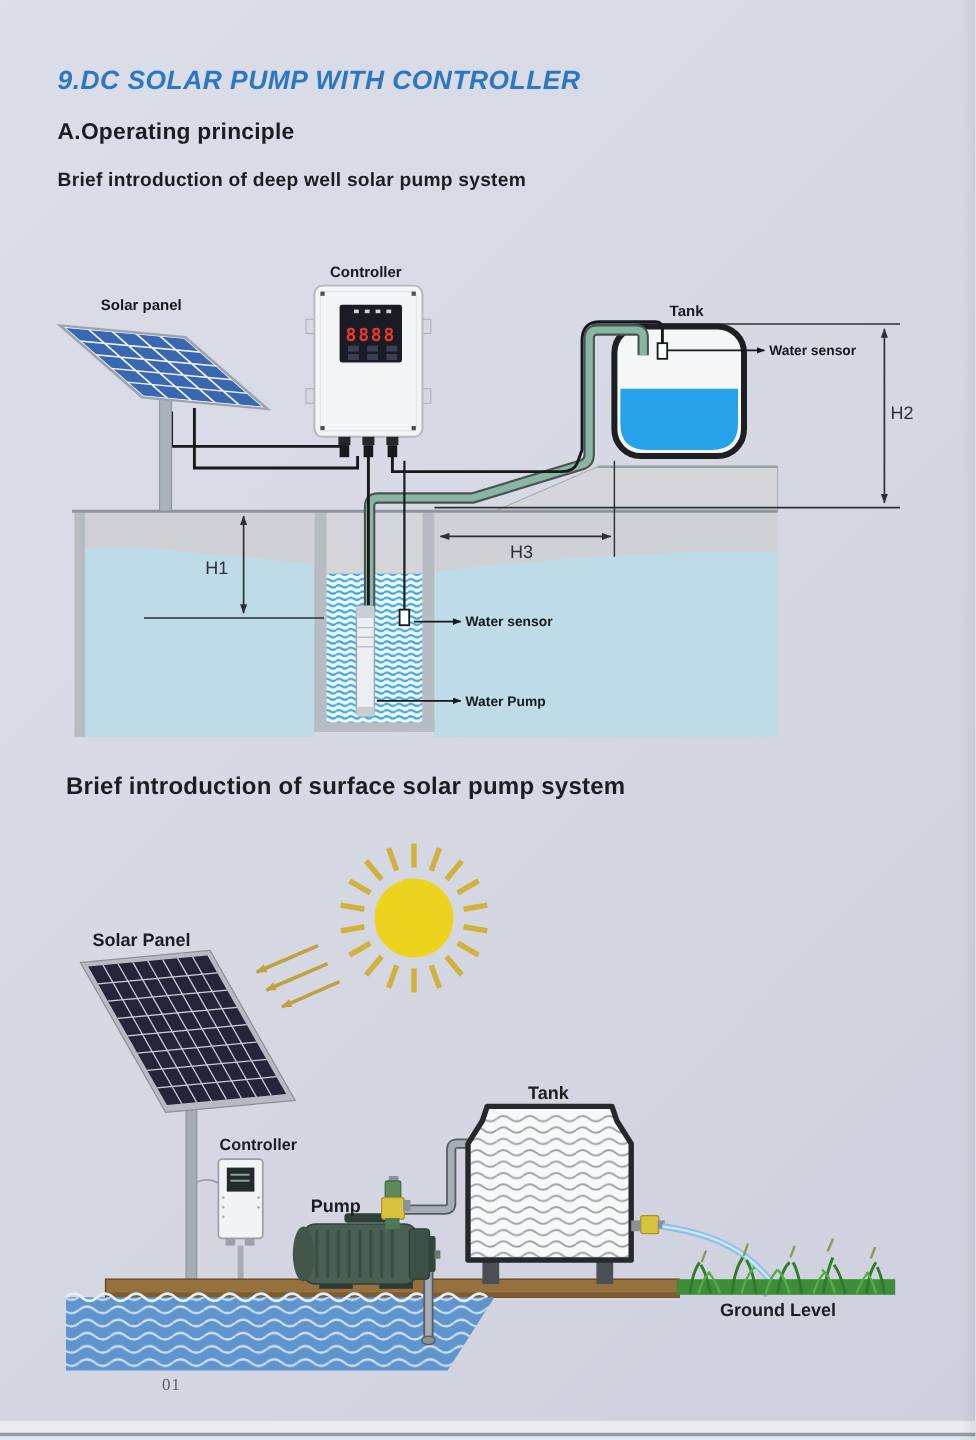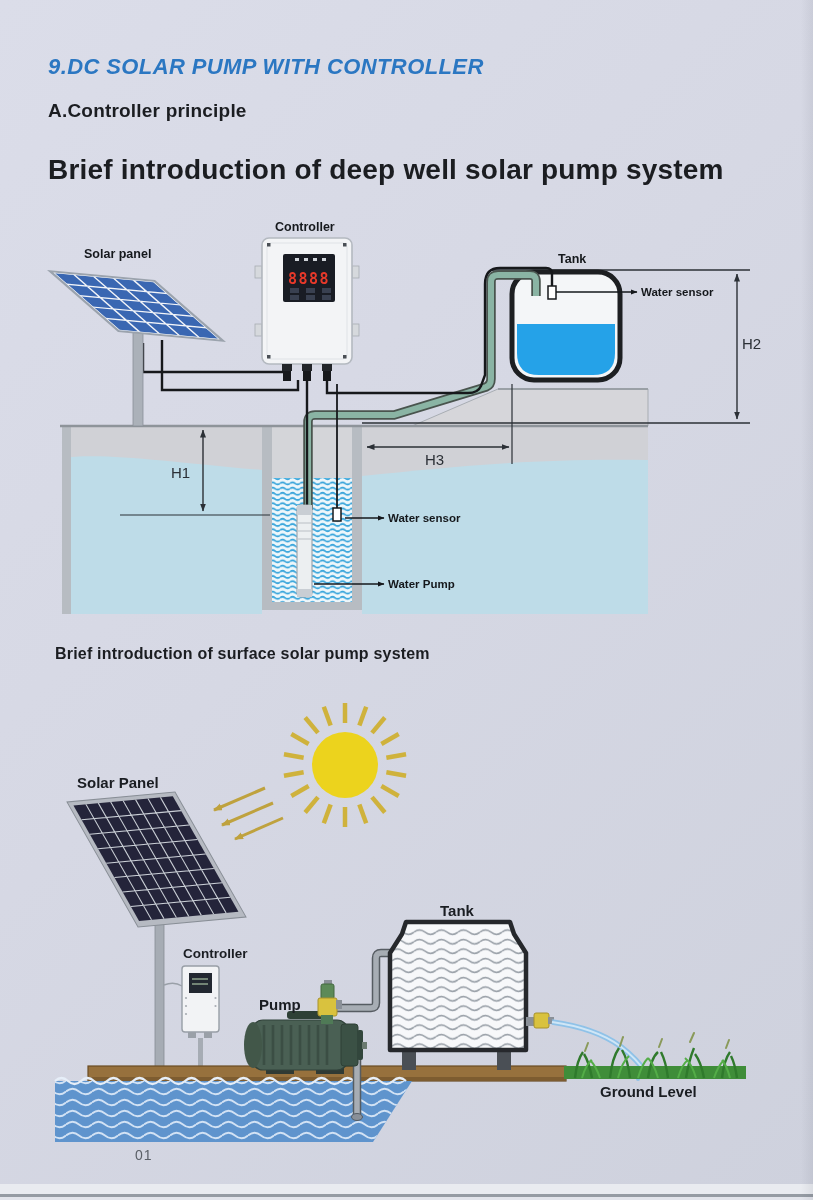--- a/index.html
+++ b/index.html
@@ -8,41 +8,41 @@
     background:linear-gradient(135deg,#dbdde9 0%,#d6d8e4 45%,#ced1dd 100%);
     font-family:"Liberation Sans",sans-serif;
   }
   .abs{position:absolute;}
   .page-title{
     left:48px;top:54px;font-size:22px;font-weight:bold;font-style:italic;
     color:#2b77c2;letter-spacing:.4px;
   }
   .h-black{font-weight:bold;color:#1b1d21;letter-spacing:.2px;}
   .h-op{left:48px;top:100px;font-size:19px;}
-  .h-deep{left:48px;top:142px;font-size:28px;margin-top:12px;}
-  .h-surf{left:55px;top:645px;font-size:16px;}
-  .page-number{left:135px;top:1147px;font-size:14px;color:#5a5f66;letter-spacing:1px;}
+  .h-deep{left:48px;top:142px;font-size:16px;}
+  .h-surf{left:55px;top:645px;font-size:20px;}
+  .page-number{left:135px;top:1147px;font-size:14px;color:#5a5f66;letter-spacing:1px;font-family:Liberation Serif, serif;}
   .bottom-strip{left:0;top:1184px;width:813px;height:10px;background:#e9ebf0;}
   .bottom-edge{left:0;top:1194px;width:813px;height:3px;background:#959ba3;}
   .bottom-rest{left:0;top:1197px;width:813px;height:3px;background:#e2e4eb;}
   .right-shade{right:0;top:0;width:12px;height:1200px;
     background:linear-gradient(to left,rgba(40,45,60,.07),rgba(40,45,60,0));}
   svg{display:block;}
   .lbl{font:700 12.5px "Liberation Sans",sans-serif;fill:#15181c;}
   .lbl-sm{font:700 11.5px "Liberation Sans",sans-serif;fill:#15181c;}
   .dim{font:400 15px "Liberation Sans",sans-serif;fill:#2b3036;}
   .lbl2{font:700 15px "Liberation Sans",sans-serif;fill:#1a1d22;}
   .lbl2b{font:700 13.5px "Liberation Sans",sans-serif;fill:#1a1d22;}
   .seg{font:700 15px "DejaVu Sans Mono",monospace;fill:#e8392a;letter-spacing:1.5px;}
 </style>
 </head>
 <body>
 
 <div class="abs page-title">9.DC SOLAR PUMP WITH CONTROLLER</div>
-<div class="abs h-black h-op">A.Controller principle</div>
+<div class="abs h-black h-op">A.Operating principle</div>
 <div class="abs h-black h-deep">Brief introduction of deep well solar pump system</div>
 <div class="abs h-black h-surf">Brief introduction of surface solar pump system</div>
 
 <svg class="abs" style="left:40px;top:200px" width="730" height="430" viewBox="0 0 730 430">
   <defs>
     <pattern id="wellwaves" patternUnits="userSpaceOnUse" width="10" height="5.2">
       <rect width="10" height="5.2" fill="#eef7fb"></rect>
       <path d="M0,2.6 q2.5,-2 5,0 t5,0" stroke="#3fa8dc" stroke-width="1.8" fill="none"></path>
     </pattern>
     <marker id="dimE" markerUnits="userSpaceOnUse" markerWidth="9" markerHeight="8" refX="7.5" refY="3" orient="auto">

